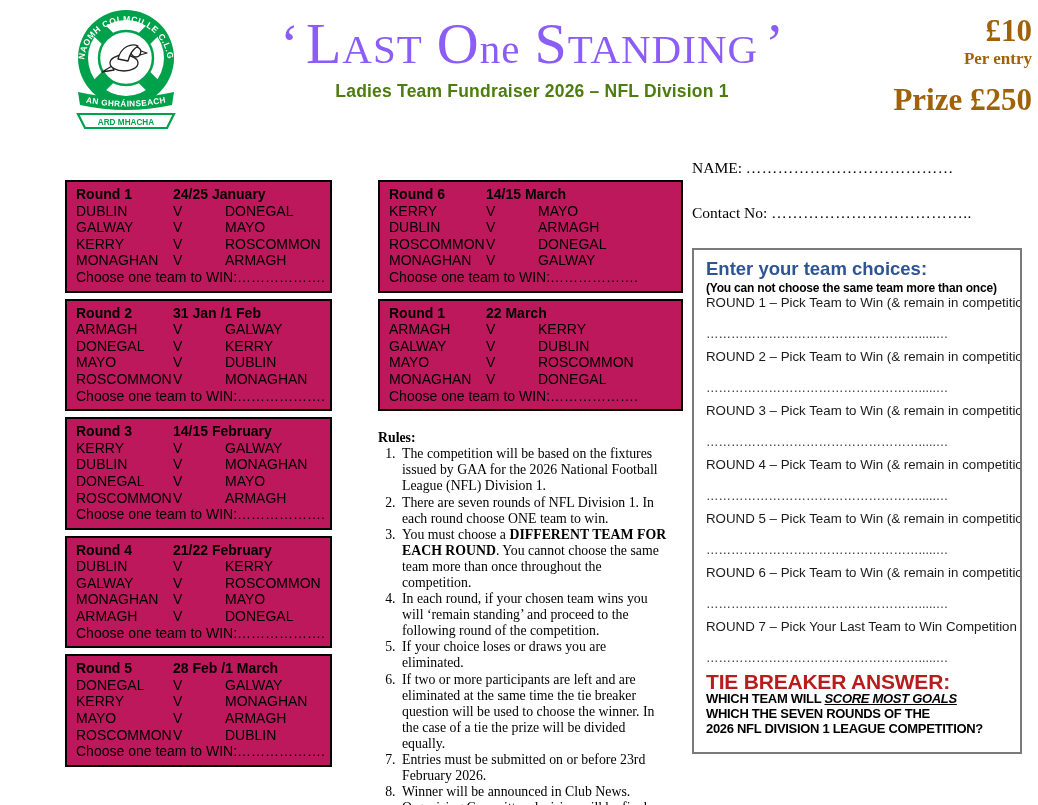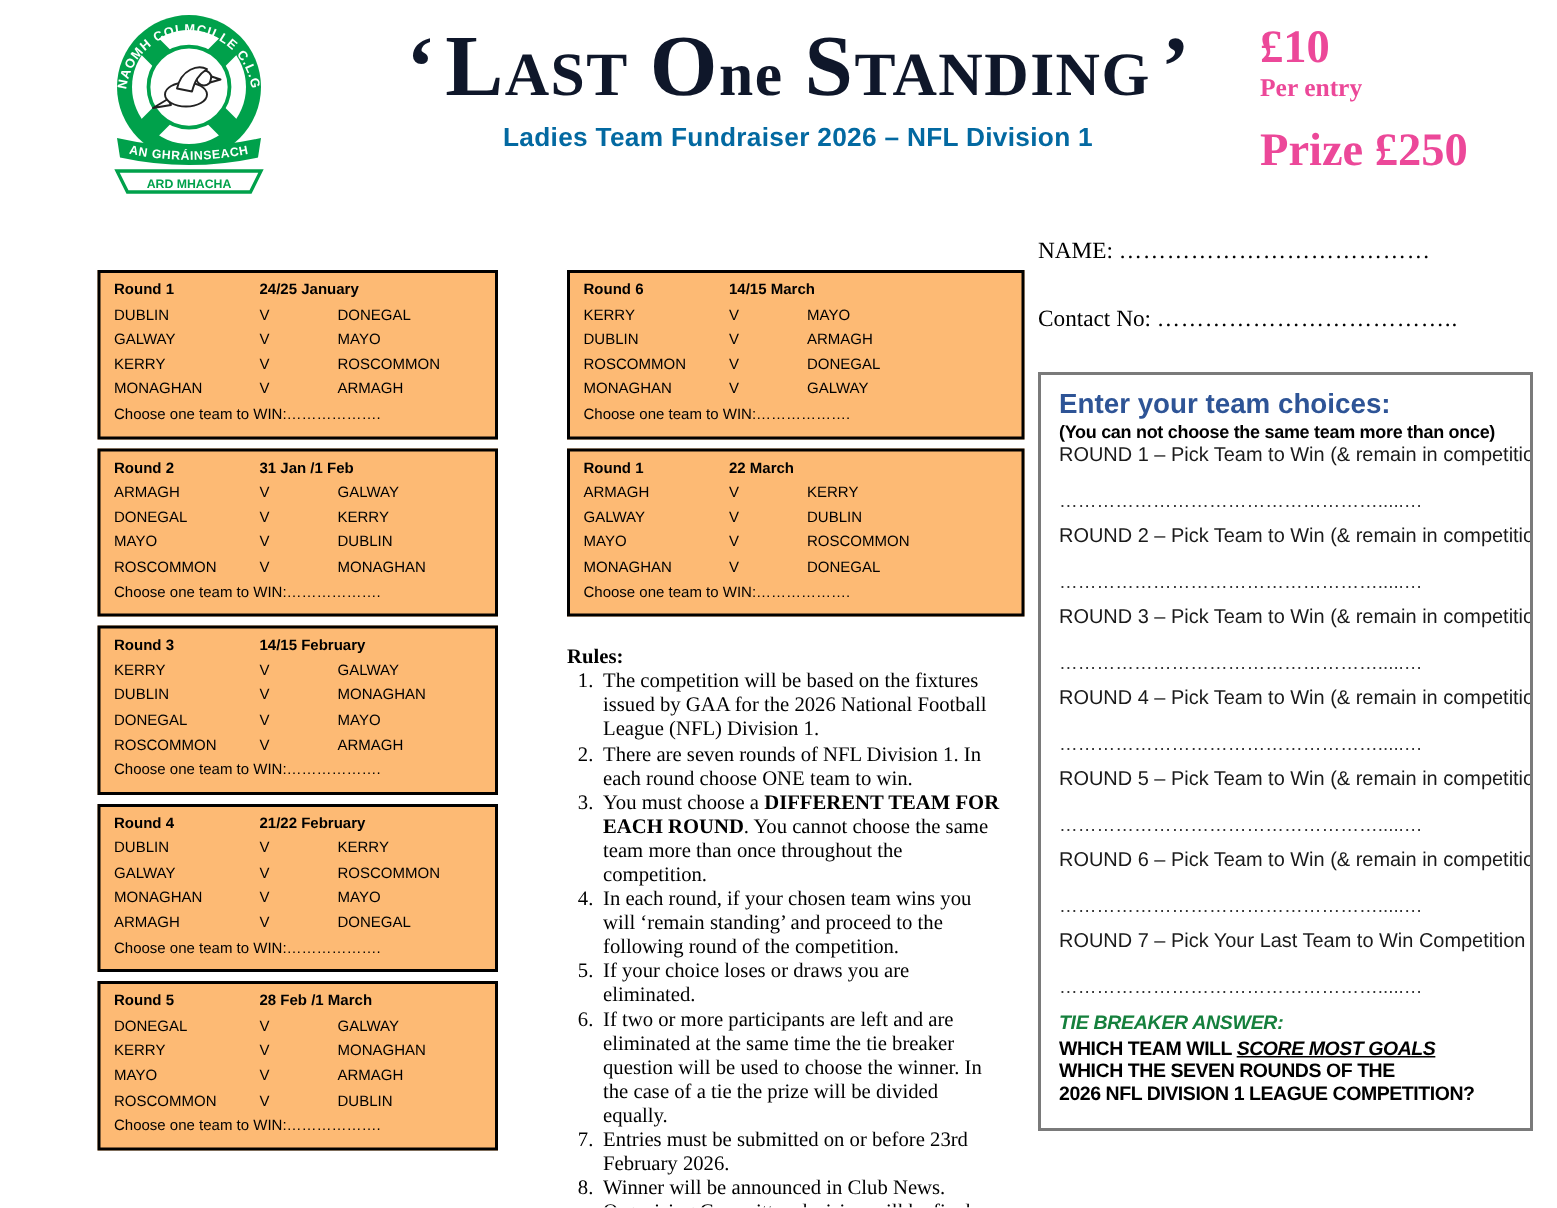--- a/index.html
+++ b/index.html
@@ -5,38 +5,38 @@
   * { margin:0; padding:0; box-sizing:border-box; }
   html,body { background:#fff; }
   .page {
     position:relative; width:1038px; height:805px; background:#ffffff;
     font-family:"Liberation Sans", sans-serif; color:#000; overflow:hidden;
   }
 
   
   .logo-wrap { position:absolute; left:64px; top:2px; width:124px; height:132px; }
   .title-block { position:absolute; left:192px; top:10px; width:680px; text-align:center; }
-  .title-line { color:#0f172a; font-family:"Liberation Serif", serif; font-weight:bold; white-space:nowrap; }
+  .title-line { color:#8b5cf6; font-family:"Liberation Serif", serif; font-weight:normal; white-space:nowrap; }
   .tq { font-size:57px; }
   .tw { display:inline-block; font-size:41px; text-transform:uppercase; letter-spacing:1px; margin:0 7px; }
   .tw::first-letter { font-size:58px; }
   .tw.keep { text-transform:none; }
-  .subtitle { margin-top:4px; color:#0369a1; font-size:17.5px; font-weight:bold; letter-spacing:.2px; }
-
-  .fees { position:absolute; left:840px; top:14px; width:192px; text-align:left;
-          color:#ec4899; font-family:"Liberation Serif", serif; font-weight:bold; }
+  .subtitle { margin-top:4px; color:#4d7c0f; font-size:17.5px; font-weight:bold; letter-spacing:.2px; }
+
+  .fees { position:absolute; left:840px; top:14px; width:192px; text-align:right;
+          color:#a16207; font-family:"Liberation Serif", serif; font-weight:bold; }
   .fee-amount { font-size:31px; line-height:34px; }
   .fee-per { font-size:17px; line-height:22px; }
   .fee-prize { font-size:31px; margin-top:12px; }
 
   
   .col-left  { position:absolute; left:65px;  top:180px; width:267px; }
   .col-mid   { position:absolute; left:378px; top:180px; width:290px; }
-  .fixture-box { width:267px; border:2px solid #000; background:#fdba74; padding:4px 8px 5px 9px;
-                 margin-bottom:6px; font-size:10px; line-height:16.6px; }
+  .fixture-box { width:267px; border:2px solid #000; background:#be185d; padding:4px 8px 5px 9px;
+                 margin-bottom:6px; font-size:14px; line-height:16.6px; }
   .col-mid .fixture-box { width:305px; }
   .fb-row { display:grid; grid-template-columns:97px 52px 1fr; }
   .fb-head { font-weight:bold; }
   .fb-date { grid-column:2 / 4; }
   .fb-choose { white-space:nowrap; }
 
   
   .rules { margin-top:19px; width:290px; font-family:"Liberation Serif", serif;
            font-size:13.8px; line-height:16.1px; }
   .rules-title { font-weight:bold; }
@@ -52,21 +52,21 @@
 
   .choices-box { margin-top:20px; width:330px; height:506px; border:2px solid #7a7a7a;
                  padding:8px 12px 16px 12px; overflow:hidden; }
   .choices-heading { color:#2e5496; font-size:18.5px; font-weight:bold; line-height:21px; }
   .choices-sub { font-size:12px; font-weight:bold; line-height:14px; margin-top:2px; letter-spacing:-.2px; }
   .choice-unit { margin-bottom:8px; }
   .choice-unit:first-of-type { margin-top:9px; }
   .choice-label { font-size:13.3px; line-height:16px; white-space:nowrap; color:#1a1a1a; }
   .choice-dots { margin-top:17px; font-size:12.5px; line-height:13px; color:#333; white-space:nowrap; }
 
-  .tie-heading { margin-top:5px; color:#15803d; font-size:13px; font-weight:bold; line-height:18px; letter-spacing:-.2px;font-style:italic; }
+  .tie-heading { margin-top:5px; color:#b91c1c; font-size:21px; font-weight:bold; line-height:18px; letter-spacing:-.2px; }
   .tie-line { font-size:13px; font-weight:bold; line-height:15px; letter-spacing:-.3px; white-space:nowrap; }
   .tie-em { font-style:italic; text-decoration:underline;text-align:right; }
   .tie-answer-dots { margin-top:22px; font-size:12.5px; line-height:13px; color:#333; white-space:nowrap; }
 </style>
 </head>
 <body>
 
 <div class="page">
 
   <div class="logo-wrap">

